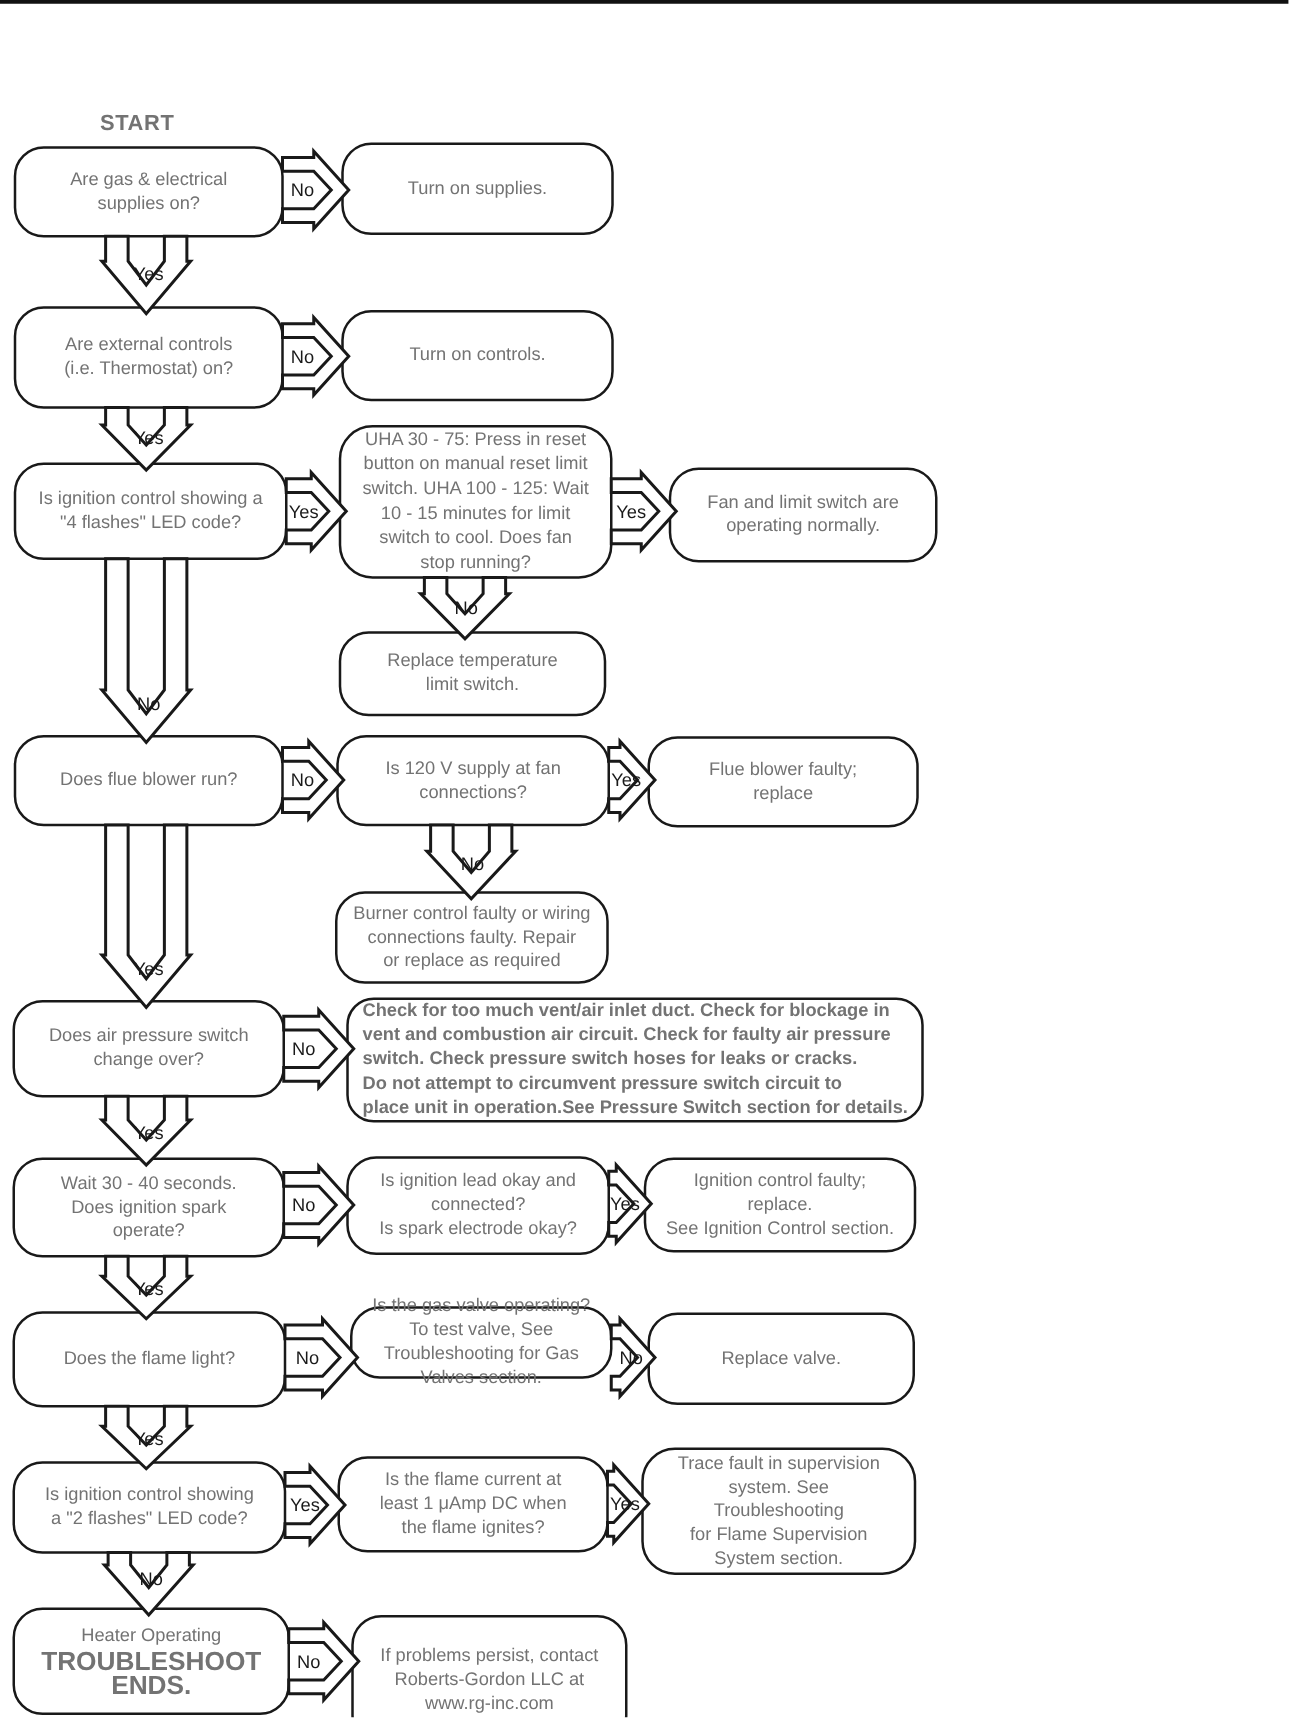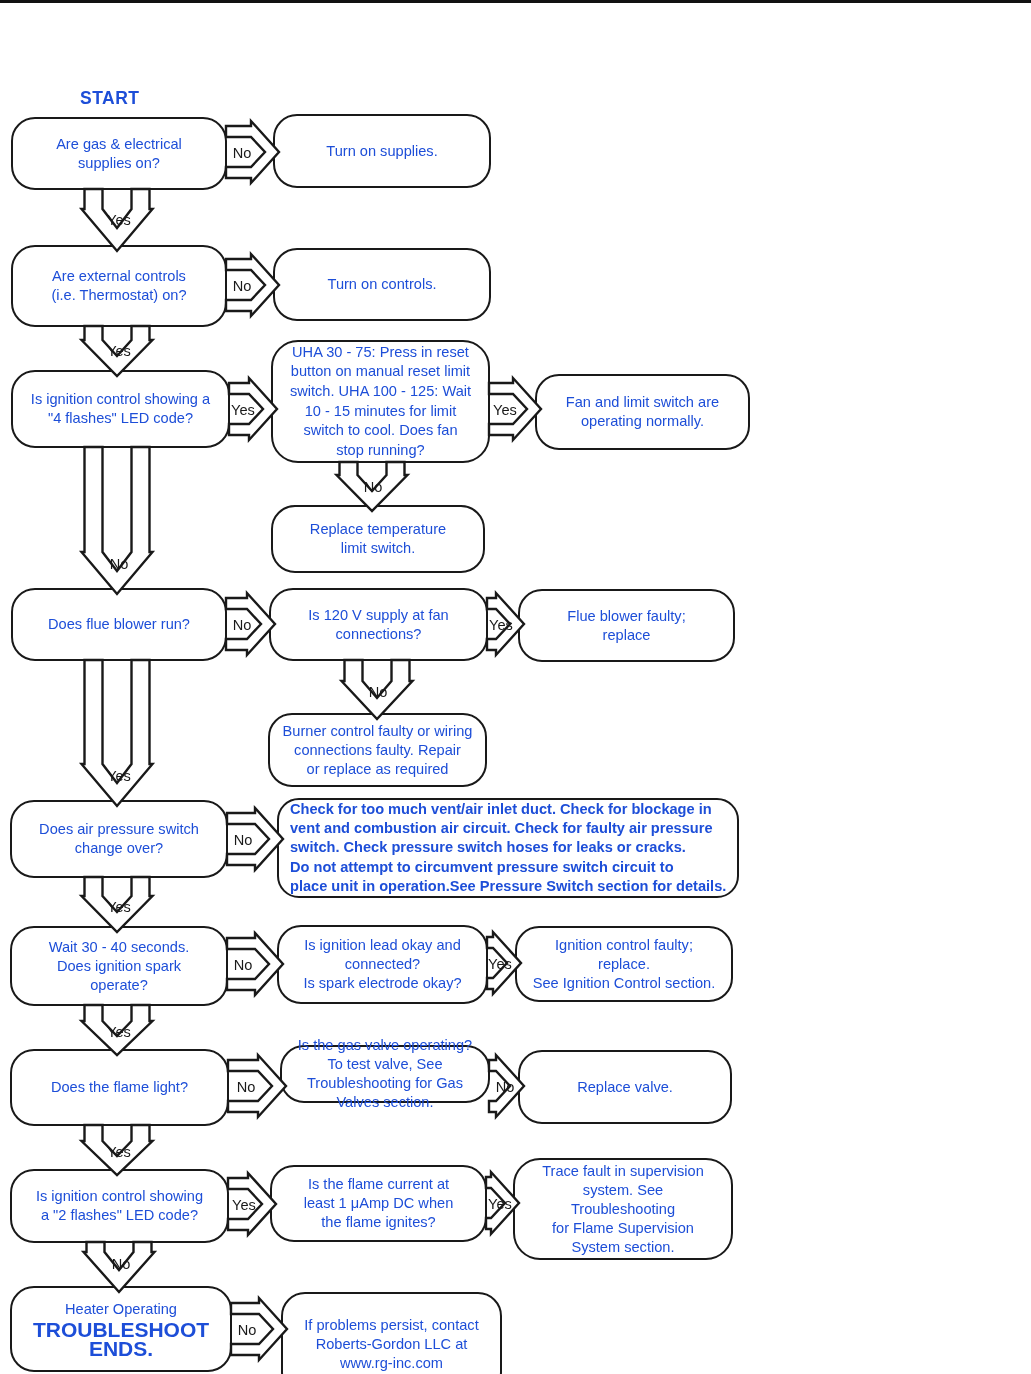--- a/index.html
+++ b/index.html
@@ -1,21 +1,21 @@
 <!DOCTYPE html>
 <html><head>
 <meta charset="utf-8">
 <style>
   html,body{margin:0;padding:0;background:#fff;}
   #canvas{
     position:relative;
     width:1031px;height:1374px;
     background:#ffffff;
     font-family:"Liberation Sans", sans-serif;
-    color:#1d4ed8;
+    color:#737373;
     overflow:hidden;
   }
   #top-rule{
     position:absolute;left:0;top:0;width:1031px;height:3px;background:#111;
   }
   #flow-title{
     position:absolute;left:80px;top:88px;
     font-size:17.5px;font-weight:bold;letter-spacing:.5px;
   }
   .node{

